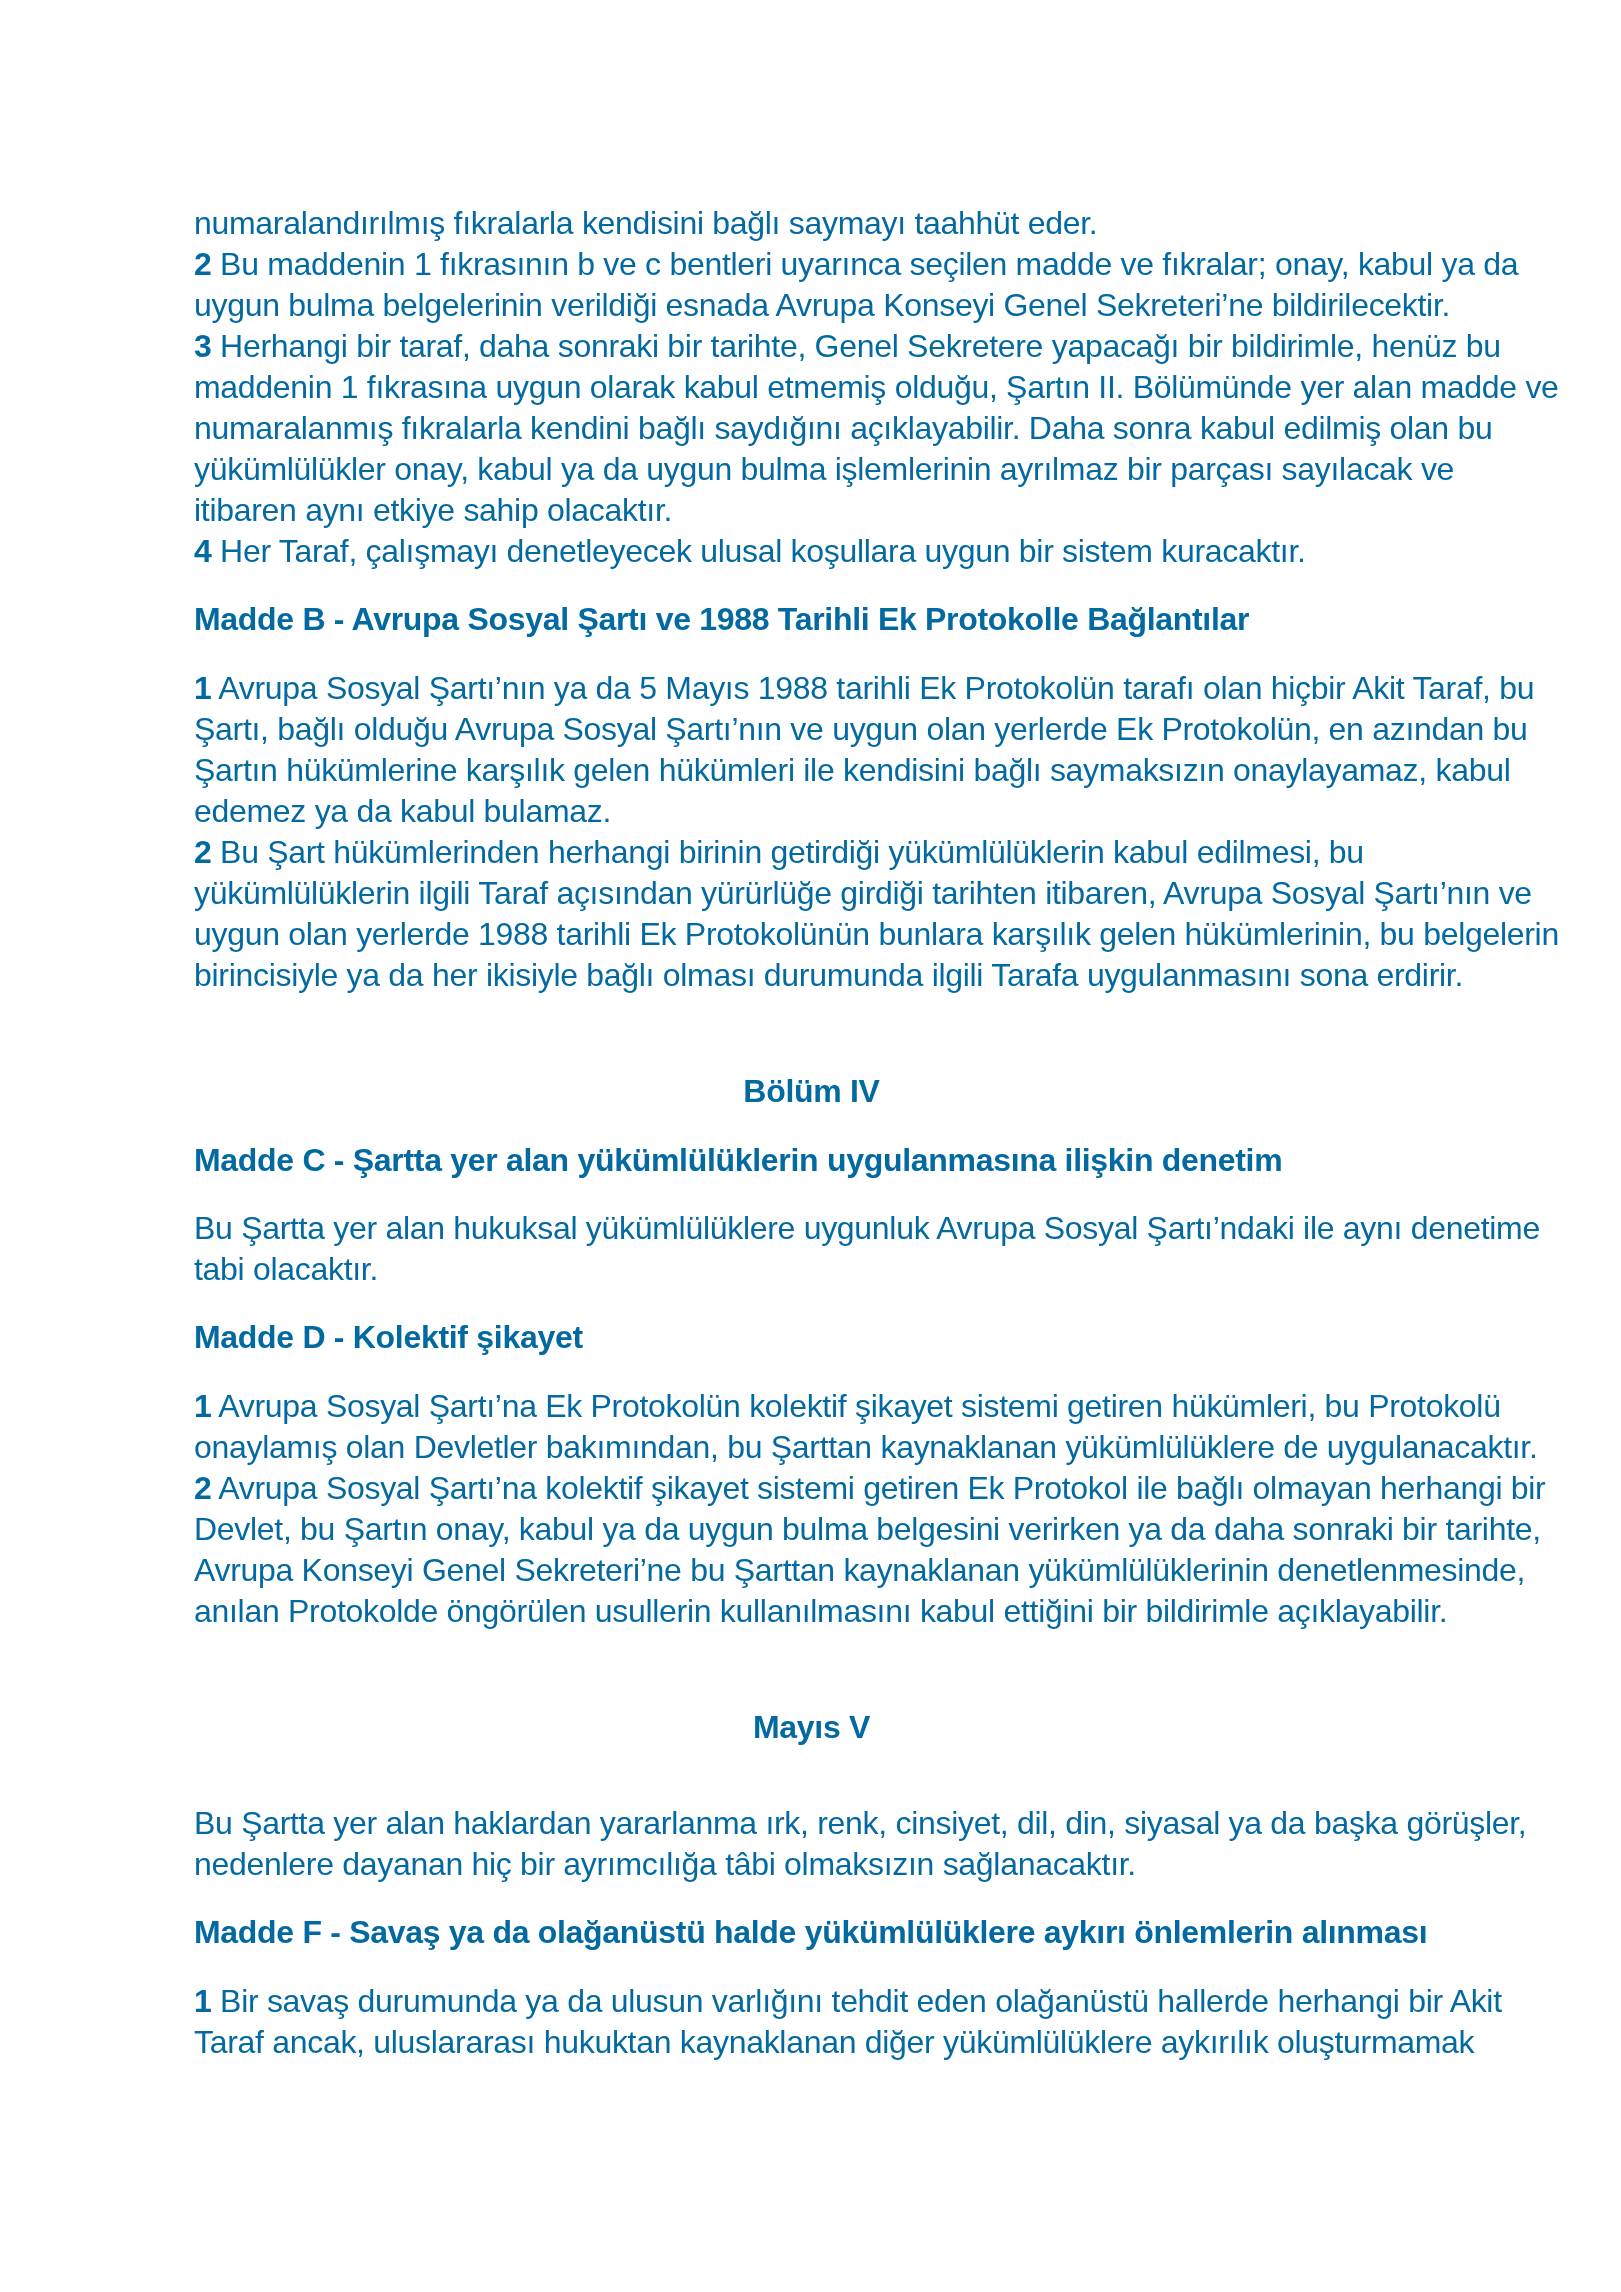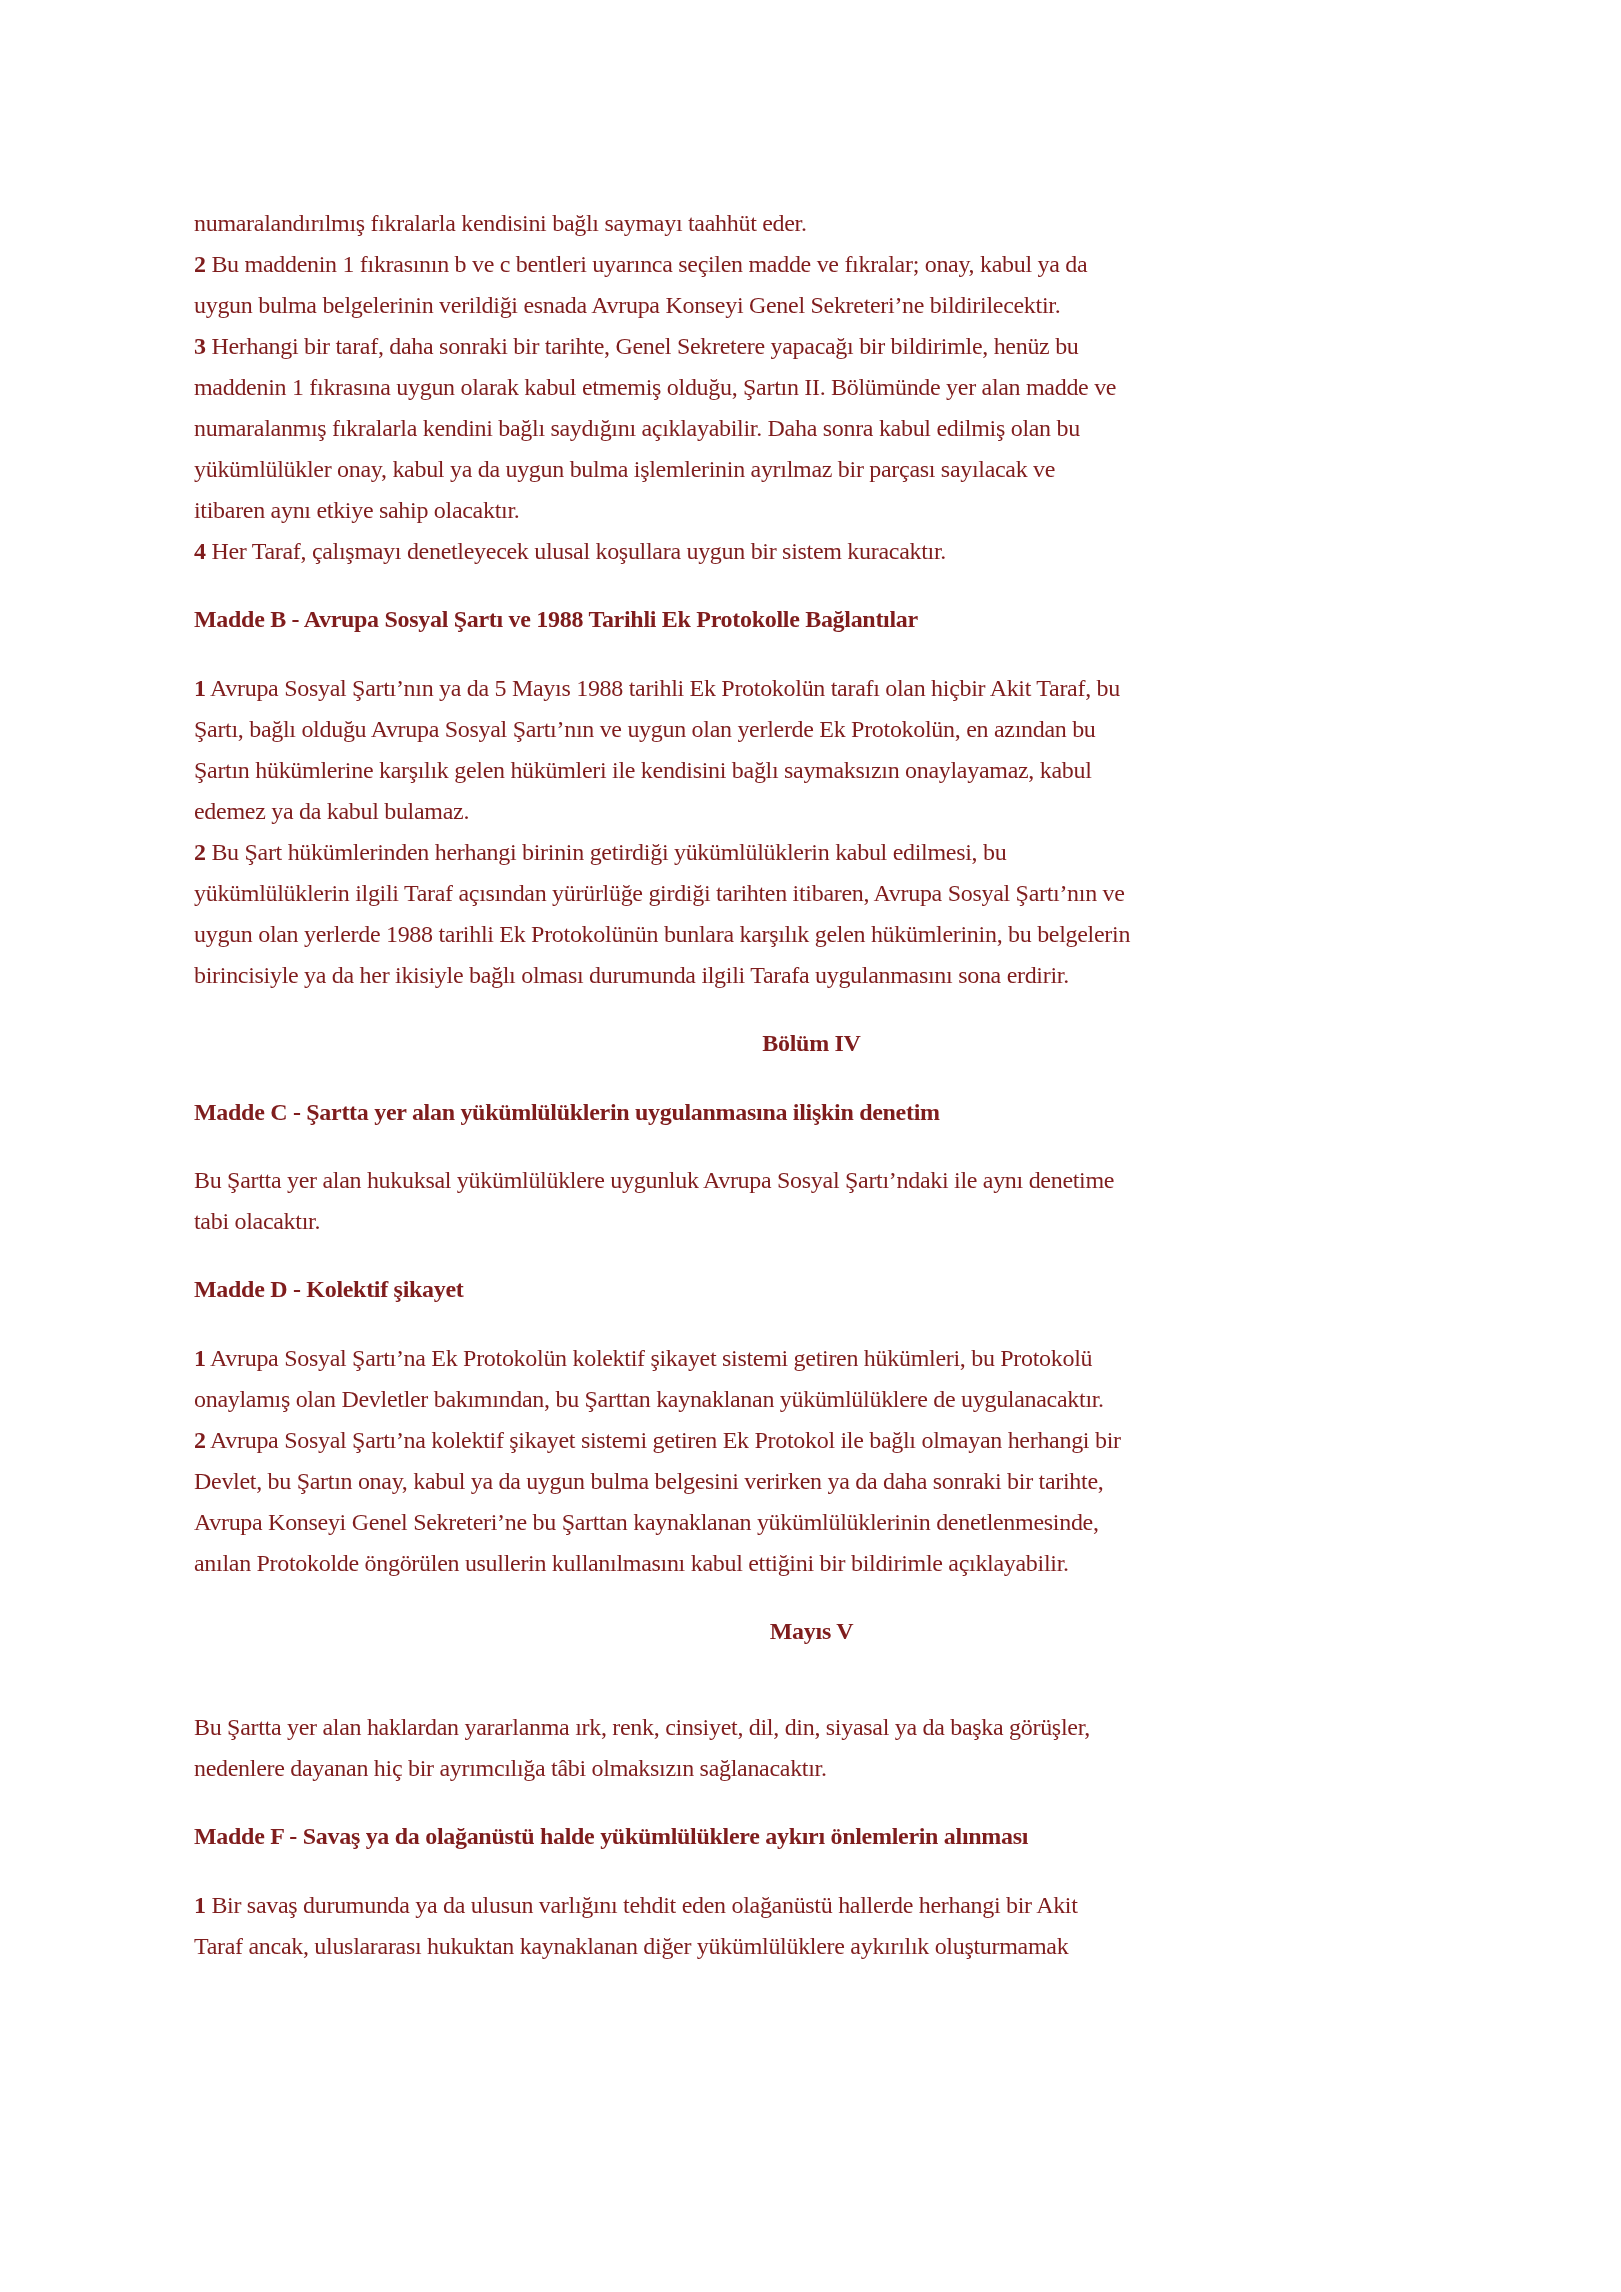--- a/index.html
+++ b/index.html
@@ -2,29 +2,29 @@
 <html><head>
   <meta charset="utf-8">
   <style>
     html, body { margin: 0; padding: 0; background: #ffffff; }
     body { width: 1621px; height: 2293px; position: relative; overflow: hidden; }
     .page {
       position: absolute;
       left: 194px;
       top: 203px;
       width: 1264px;
-      font-family: Liberation Serif, serif;
-      font-size: 24px;
-      color: #7f1d1d;
+      font-family: Liberation Sans, sans-serif;
+      font-size: 32px;
+      color: #0369a1;
       letter-spacing: -0.3px;
     }
     .line { height: 41px; line-height: 41px; white-space: nowrap; }
     .num { font-weight: bold; }
     .heading { font-weight: bold; height: 41px; line-height: 41px; white-space: nowrap; }
-    .center { text-align: center; width: 1235px; }
+    .center { text-align: center; width: 1235px; margin-top: 48px; }
     .gap { height: 27.4px; }
   </style>
 </head>
 <body>
 
 <div class="page">
 
   <div>
     <div class="line">numaralandırılmış fıkralarla kendisini bağlı saymayı taahhüt eder.</div>
     <div>

